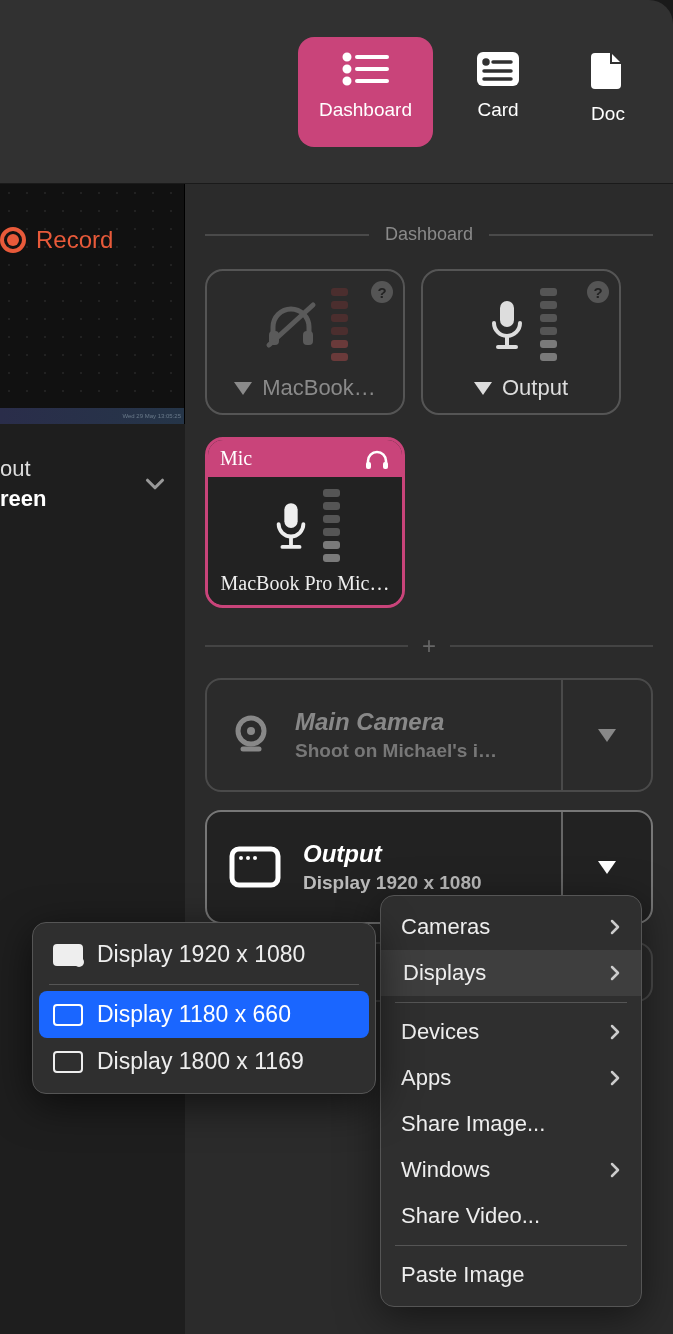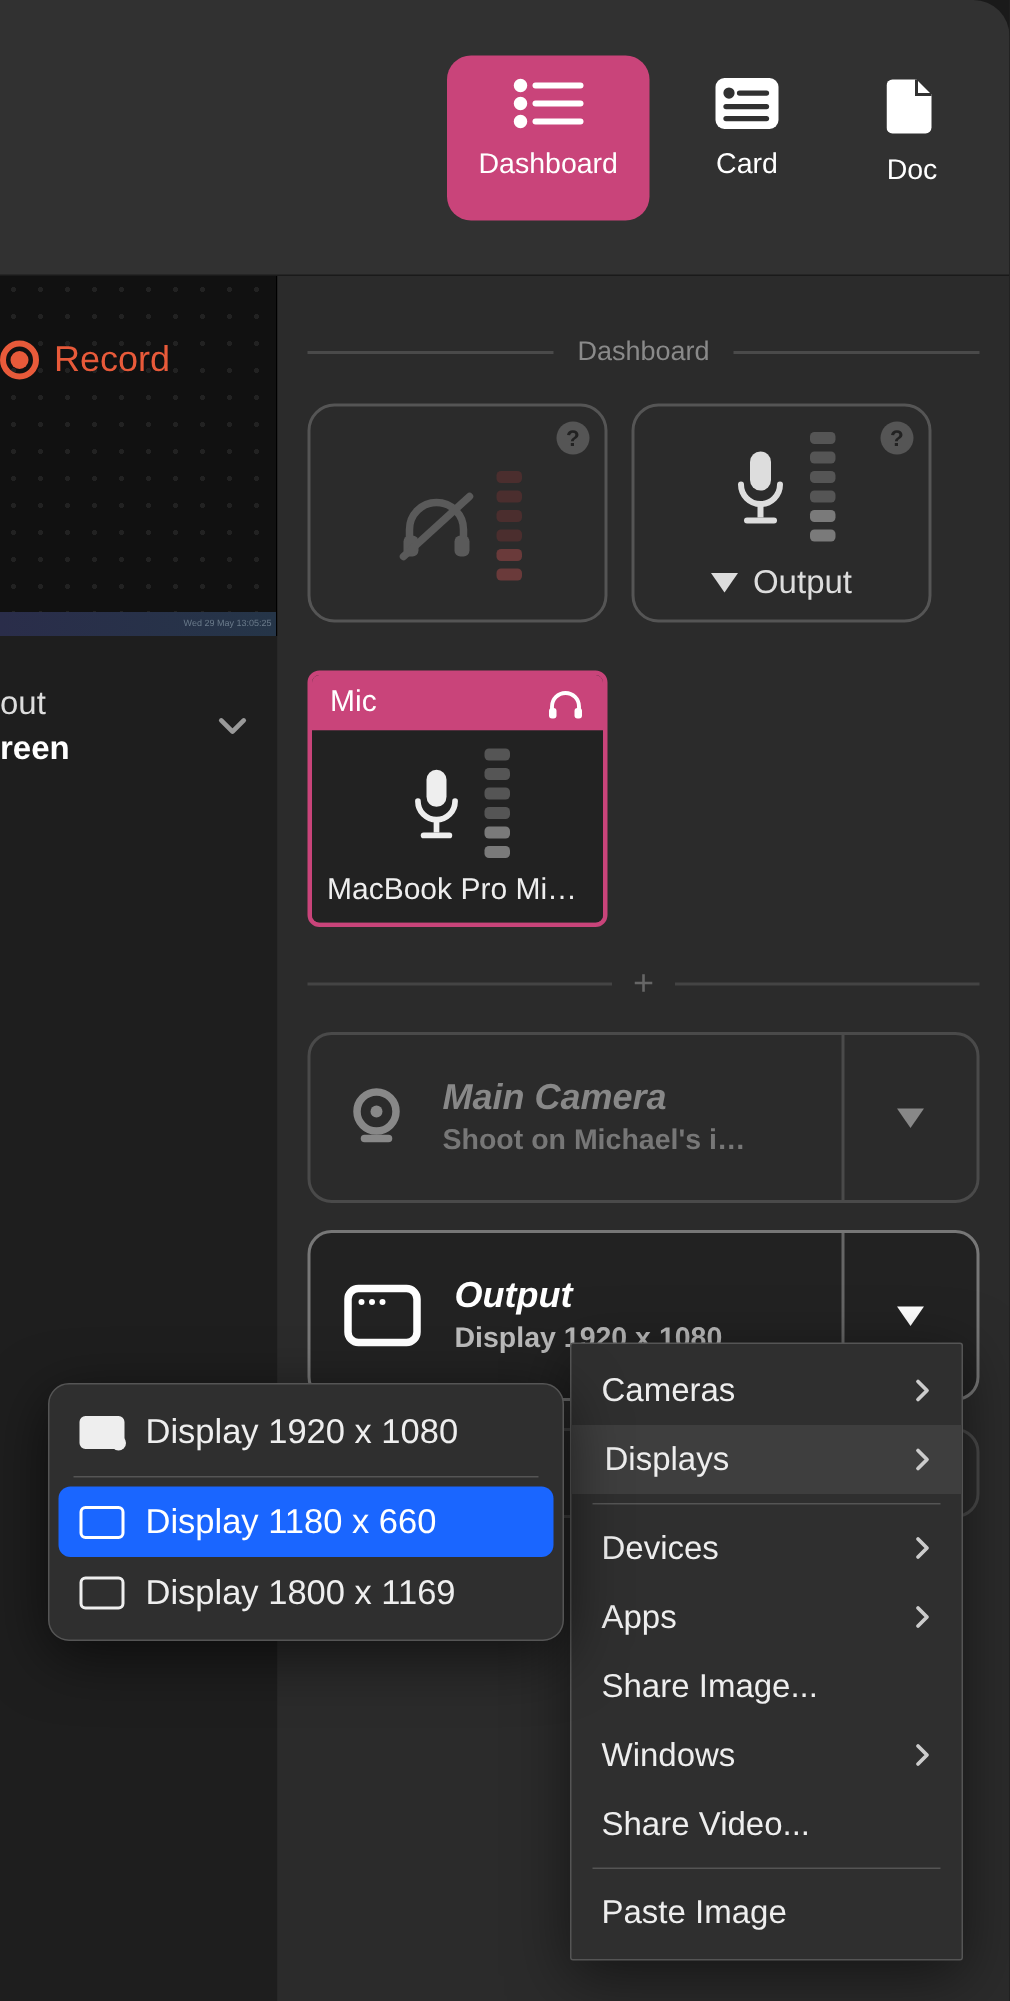--- a/index.html
+++ b/index.html
@@ -207,25 +207,26 @@
   .tri-down {
     width: 0; height: 0;
     border-left: 9px solid transparent;
     border-right: 9px solid transparent;
     border-top: 13px solid #8a8a8a;
   }
   .audio-tile.active .tri-down { border-top-color: #ddd; }
   .audio-tile.active .audio-label-row { color: #ddd; }
 
   .mic-tile {
-    margin-top: 32px;
+    margin-top: 22px;
     width: 200px;
     border: 3px solid #c9447a;
-    border-radius: 8px;
+    border-radius: 18px;
     overflow: hidden;
+    font-family: Liberation Serif, serif;
   }
   .mic-head {
     background: #c9447a;
     color: #fff;
     display: flex;
     align-items: center;
     justify-content: space-between;
     padding: 7px 12px;
     font-size: 20px;
   }
@@ -289,21 +290,21 @@
   .at-glyph { color:#fff; font-size:30px; font-weight:700; letter-spacing:2px; font-family: serif;}
 
   
   .ctx-menu {
     position: absolute;
     top: 895px;
     left: 380px;
     width: 262px;
     background: #2f2f2f;
     border: 1px solid #555;
-    border-radius: 2px;
+    border-radius: 14px;
     padding: 8px 0;
     box-shadow: 0 10px 40px rgba(0,0,0,0.5);
     z-index: 60;
   }
   .ctx-item {
     display: flex;
     align-items: center;
     justify-content: space-between;
     padding: 10px 20px;
     font-size: 22px;
@@ -439,20 +440,24 @@
             </svg>
             <div class="vu muted">
               <div class="bar"></div>
                 <div class="bar"></div>
                 <div class="bar"></div>
                 <div class="bar"></div>
                 <div class="bar"></div>
                 <div class="bar"></div>
             </div>
           </div>
+          <div class="audio-label-row">
+            <span class="tri-down"></span>
+            <span>MacBook…</span>
+          </div>
         </div>
 
         <div class="audio-tile active">
           <div class="help">?</div>
           <div class="audio-icon-row">
             <svg width="42" height="52" viewBox="0 0 42 52">
               <rect x="14" y="2" width="14" height="26" rx="7" fill="#ddd"></rect>
               <path d="M8 24 a13 13 0 0 0 26 0" fill="none" stroke="#ddd" stroke-width="4" stroke-linecap="round"></path>
               <line x1="21" y1="37" x2="21" y2="46" stroke="#ddd" stroke-width="4"></line>
               <line x1="12" y1="48" x2="30" y2="48" stroke="#ddd" stroke-width="4" stroke-linecap="round"></line>

